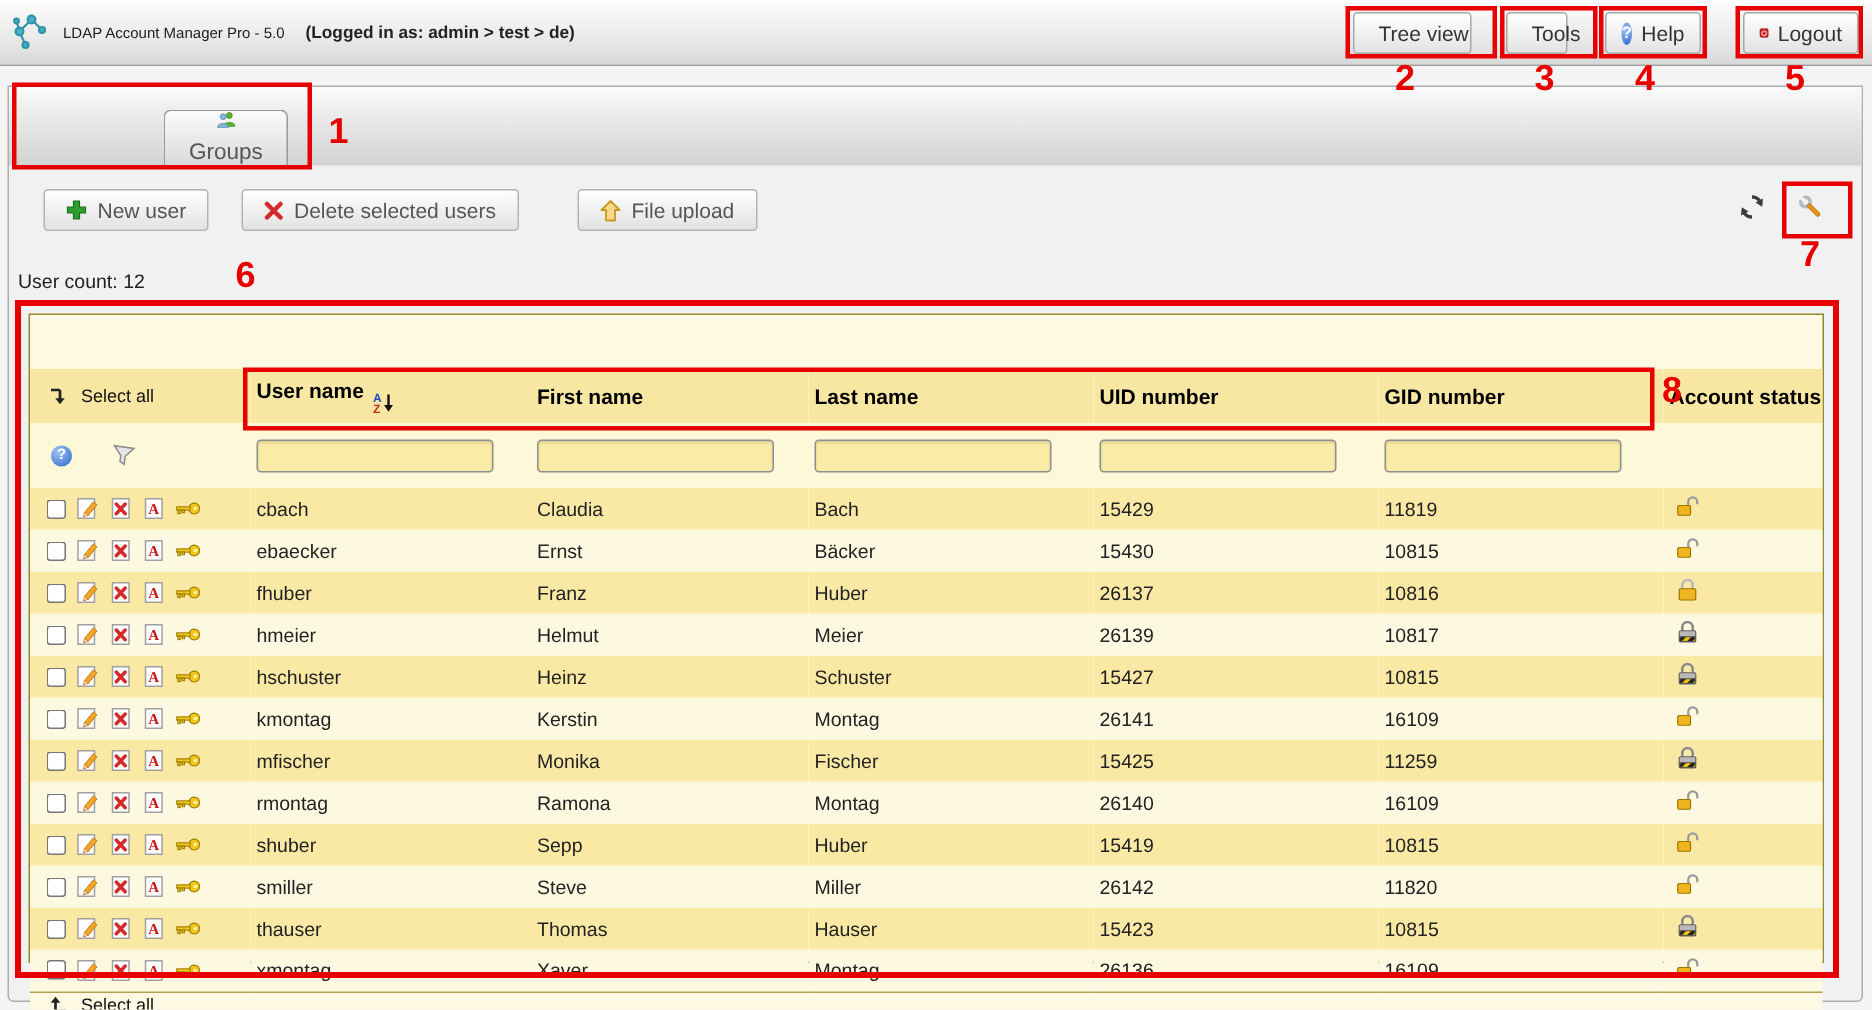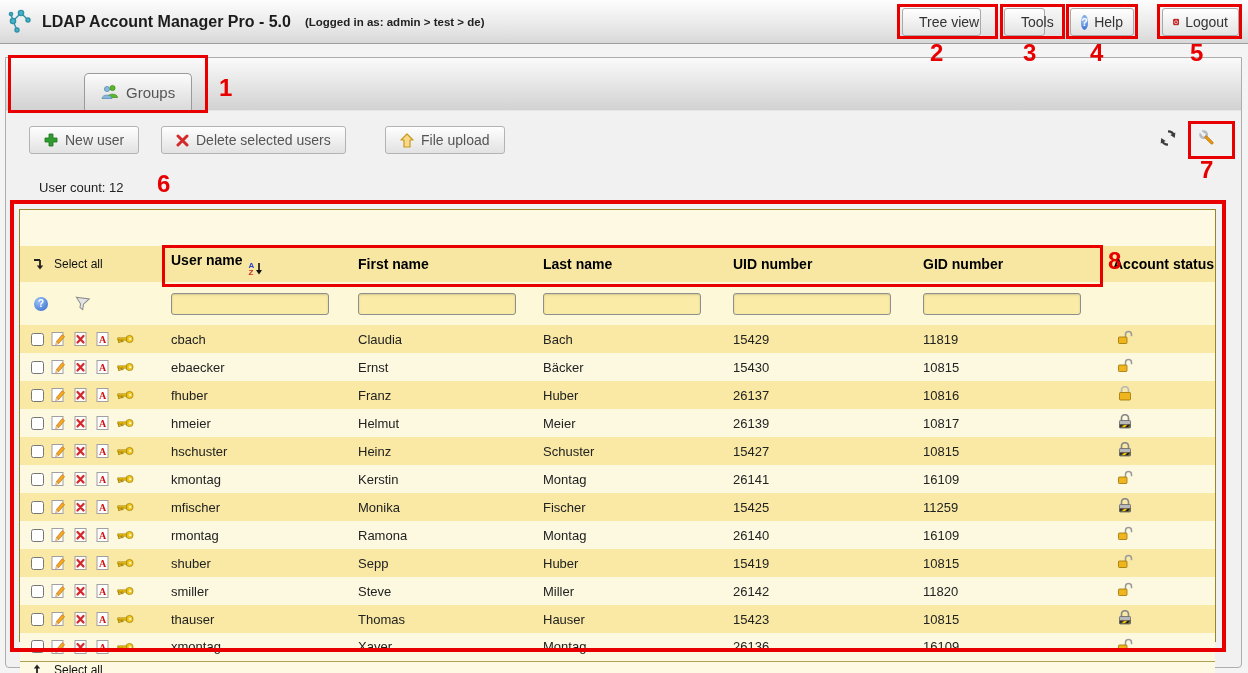--- a/index.html
+++ b/index.html
@@ -4,49 +4,49 @@
 <style>
   * { margin:0; padding:0; box-sizing:border-box; }
   html,body { width:1248px; height:673px; overflow:hidden;
     font-family:"Liberation Sans", sans-serif; background:#f4f4f4; position:relative; }
 
   
   .topbar { position:absolute; left:0; top:0; width:1248px; height:44px;
     background:linear-gradient(#fdfdfd,#e9e9e9 60%,#d8d8d8);
     border-bottom:1px solid #9e9e9e; }
   .brand { position:absolute; left:8px; top:8px; display:flex; align-items:center; gap:8px; }
-  .app-title { font-size:16px; color:#1c1c1c;font-weight:bold; }
+  .app-title { font-size:10px; color:#1c1c1c; }
   .login-info { font-size:11.5px; font-weight:bold; color:#222; margin-left:6px;text-align:right; }
   .tb-btn { position:absolute; top:8px; height:28px; display:flex; align-items:center; gap:6px;
     padding:0 10px; font-size:14px; color:#333;
     background:linear-gradient(#ffffff,#e3e3e3); border:1px solid #a8a8a8; border-radius:3px;
     cursor:pointer; white-space:nowrap; }
   .qmark { display:inline-block; width:15px; height:15px; border-radius:50%;
     background:radial-gradient(circle at 35% 30%, #9cc4f8, #2f66cc);
     color:#fff; font-size:11px; font-weight:bold; line-height:15px; text-align:center; }
 
   
   .container { position:absolute; left:5px; top:57px; width:1237px; height:611px;
     background:#f1f1f1; border:1px solid #adadad; border-radius:0 0 4px 4px; }
   .tabstrip { position:absolute; left:0; top:0; width:100%; height:53px;
     background:linear-gradient(#fafafa,#d2d2d2); border-bottom:1px solid #e6e6e6; }
   .tab { position:absolute; bottom:0; display:flex; align-items:center; gap:7px;
     padding:0 16px; font-size:15px; border:1px solid #9a9a9a; border-bottom:none;
     border-radius:5px 5px 0 0; cursor:pointer; }
   .tab.active { left:13px; height:41px; background:#ffffff; color:#222; }
-  .tab.inactive { left:78px; height:37px; color:#555;
-    background:linear-gradient(#fbfbfb,#dadada); }
+  .tab.inactive { left:103px; height:37px; color:#555;
+    background:linear-gradient(#fbfbfb,#dadada);flex-direction:column; }
 
   .btn { position:absolute; height:28px; display:flex; align-items:center; gap:7px;
     padding:0 14px; font-size:14px; color:#555;
     background:linear-gradient(#fefefe,#e2e2e2); border:1px solid #b3b3b3; border-radius:3px;
     cursor:pointer; white-space:nowrap; }
   .icon-btn { position:absolute; width:20px; height:20px; cursor:pointer; }
 
-  .user-count { position:absolute; left:33px; top:122px; font-size:13px; color:#222; }
+  .user-count { position:absolute; left:6px; top:122px; font-size:13px; color:#222; }
 
   
   .lam-table-wrap { position:absolute; left:13px; top:151px; width:1197px; height:433px;
     background:#fdf9e2; border:1px solid #97852e; }
   table { border-collapse:collapse; table-layout:fixed; width:1195px; font-size:13px; color:#222;margin-top:36px; }
   col.c-act{width:147px} col.c-un{width:187px} col.c-fn{width:185px} col.c-ln{width:190px}
   col.c-uid{width:190px} col.c-gid{width:190px} col.c-st{width:106px}
   td,th { padding:0 0 0 4px; text-align:left; vertical-align:middle; overflow:hidden; white-space:nowrap; }
   tr.hdr { height:36px; background:#f7e7a3; }
   tr.hdr th { font-size:14px; font-weight:bold; color:#000; }

